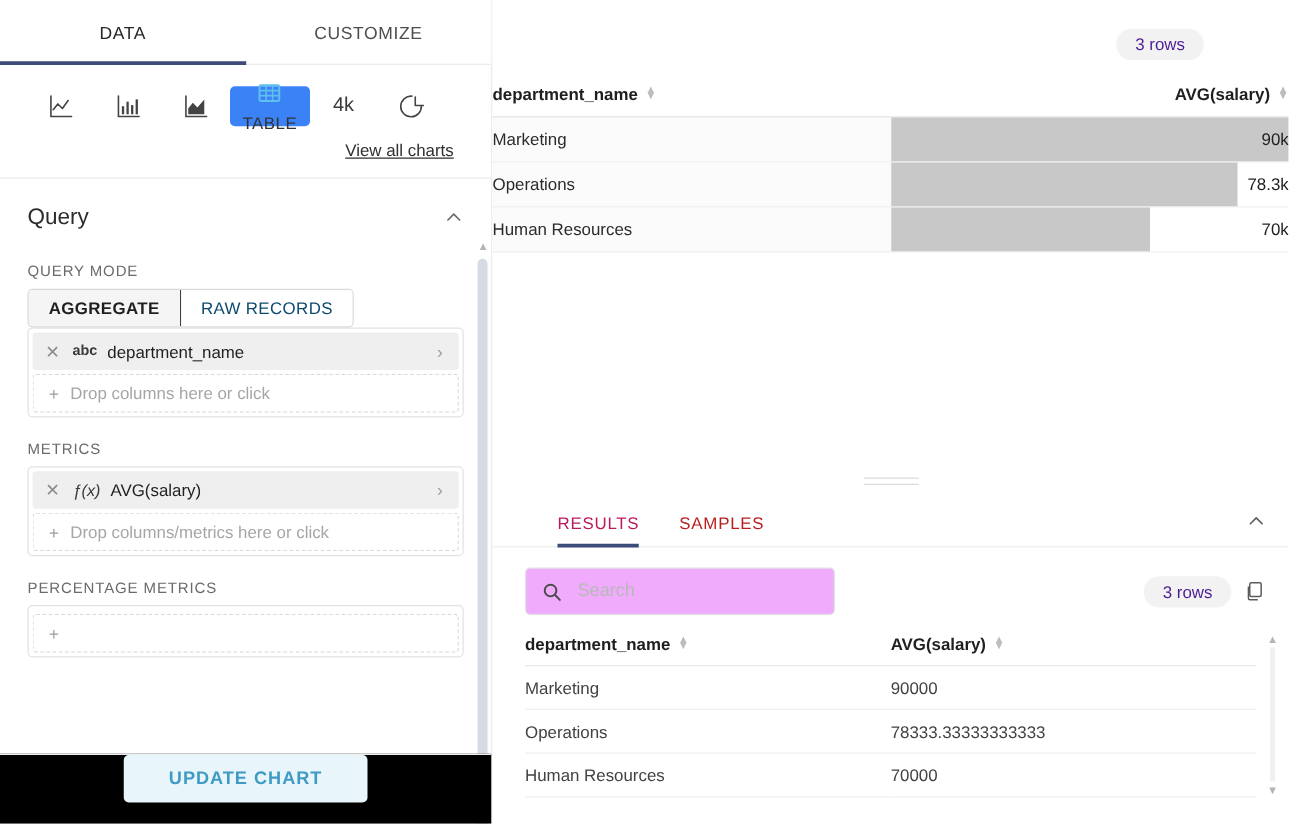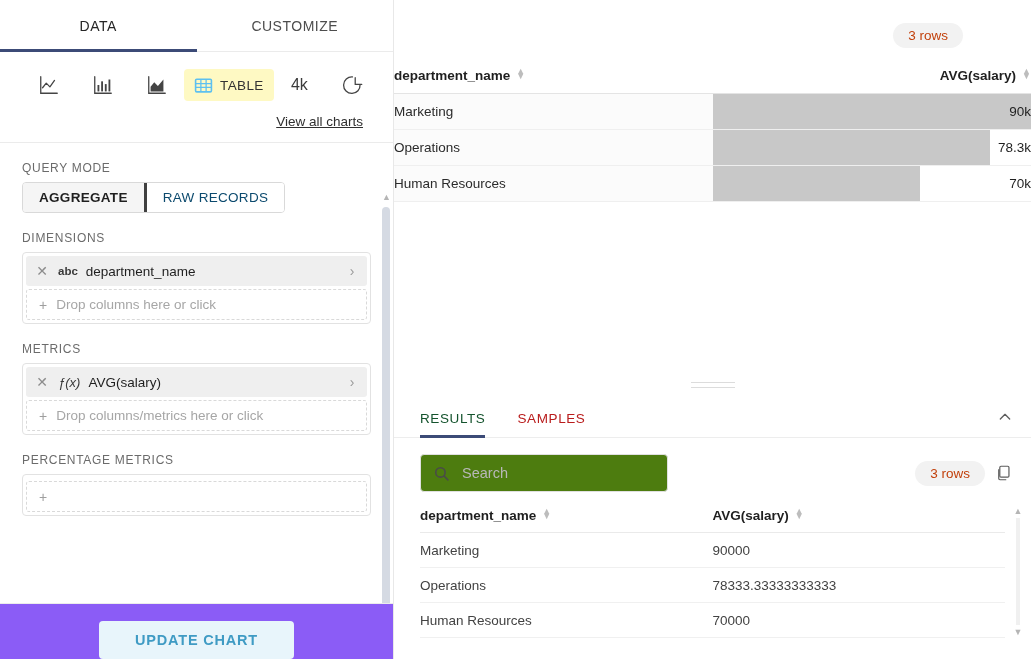--- a/index.html
+++ b/index.html
@@ -72,23 +72,24 @@
     align-items: center;
     justify-content: center;
     height: 32px;
     color: #444;
     cursor: pointer;
     border-radius: 4px;
     flex: 0 0 auto;
   }
   .viz-icon-only { width: 54px; }
   .viz-item.selected {
-    background: #fef9c3;
+    background: #3b82f6;
     padding: 0 10px;
     gap: 7px;
+    flex-direction: column;
   }
   .viz-label {
     font-size: 13.5px;
     letter-spacing: 0.4px;
     color: #333;
   }
   .viz-text {
     font-size: 16px;
     color: #3b3b3b;
     width: 54px;
@@ -147,21 +148,21 @@
     padding: 7px 16px;
     cursor: pointer;
     color: #0c4a6e;
     background: #fff;
     letter-spacing: 0.3px;
   }
   .seg.active {
     background: #f5f5f5;
     font-weight: bold;
     color: #1f1f1f;
-    border-right: 3px solid #404040;
+    border-right: 1px solid #404040;
   }
 
   .dropzone {
     margin: 0 22px;
     border: 1px solid #e2e2e2;
     border-radius: 4px;
     background: #fff;
     padding: 3px;
   }
   .chip {
@@ -228,24 +229,24 @@
     height: 500px;
     background: #d5dae3;
     border-radius: 4px;
   }
 
   
   .update-bar {
     position: absolute;
     left: 0; right: 0; bottom: 0;
     height: 56px;
-    background: #8b5cf6;
+    background: #000000;
     border-top: 1px solid #ececec;
     display: flex;
-    align-items: flex-end;
+    align-items: flex-start;
     justify-content: center;
   }
   .update-btn {
     background: #e8f5fb;
     color: #3f9bc4;
     border: none;
     border-radius: 4px;
     font-size: 14.5px;
     letter-spacing: 0.8px;
     font-weight: bold;
@@ -272,21 +273,21 @@
   .chart-header {
     display: flex;
     justify-content: flex-end;
     align-items: center;
     gap: 12px;
     padding: 18px 68px 0 0;
     height: 52px;
   }
   .pill {
     background: #f2f2f2;
-    color: #c2410c;
+    color: #4c1d95;
     border-radius: 13px;
     font-size: 13.5px;
     padding: 5px 15px;
     white-space: nowrap;
   }
   .pill.timer {
     background: #64bf85;
     color: #ffffff;
     font-family: "DejaVu Sans Mono", monospace;
     font-size: 13px;
@@ -385,21 +386,21 @@
   }
   .res-tab {
     font-size: 13.5px;
     letter-spacing: 0.6px;
     color: #b91c1c;
     padding: 0 0 11px 0;
     margin-right: 32px;
     cursor: pointer;
     position: relative;
   }
-  .res-tab.active { color: #14532d; }
+  .res-tab.active { color: #be185d; margin-left: 26px; }
   .res-tab.active::after {
     content: "";
     position: absolute;
     left: 0; right: 0; bottom: -1px;
     height: 3px;
     background: #3c4b77;
   }
   .res-collapse {
     position: absolute;
     right: 18px;
@@ -417,21 +418,21 @@
     flex: 0 0 auto;
   }
   .search-box {
     width: 248px;
     height: 38px;
     border: 1px solid #e0e0e0;
     border-radius: 4px;
     display: flex;
     align-items: center;
     padding: 0 12px;
-    background: #4d7c0f;
+    background: #f0abfc;
   }
   .search-box input {
     border: none;
     outline: none;
     font-size: 14.5px;
     color: #262626;
     margin-left: 10px;
     width: 100%;
     font-family: "Liberation Sans", sans-serif;
     background: transparent;
@@ -563,28 +564,35 @@
 
       <div class="viewall-wrap">
         <span class="viewall">View all charts</span>
       </div>
     </div>
 
     <div class="panel-divider"></div>
 
     <div class="scroll-area">
 
+      <div class="section-head">
+        <span class="section-title">Query</span>
+        <span class="chev">
+          <svg class="icon-svg" width="16" height="16" viewBox="0 0 24 24" fill="none" stroke="#6a6a6a" stroke-width="2">
+            <path d="M5 15 L12 8 L19 15" stroke-linecap="round" stroke-linejoin="round"></path>
+          </svg>
+        </span>
+      </div>
 
       <div class="field-label">QUERY MODE</div>
       <div class="seg-group">
         <div class="seg active">AGGREGATE</div>
         <div class="seg">RAW RECORDS</div>
       </div>
 
-      <div class="field-label">DIMENSIONS</div>
       <div class="dropzone">
         <div class="chip">
           <span class="chip-x">✕</span>
           <span class="chip-type">abc</span>
           <span class="chip-name">department_name</span>
           <span class="chip-caret">›</span>
         </div>
         <div class="drop-placeholder">
           <span class="drop-plus">+</span>
           <span>Drop columns here or click</span>

